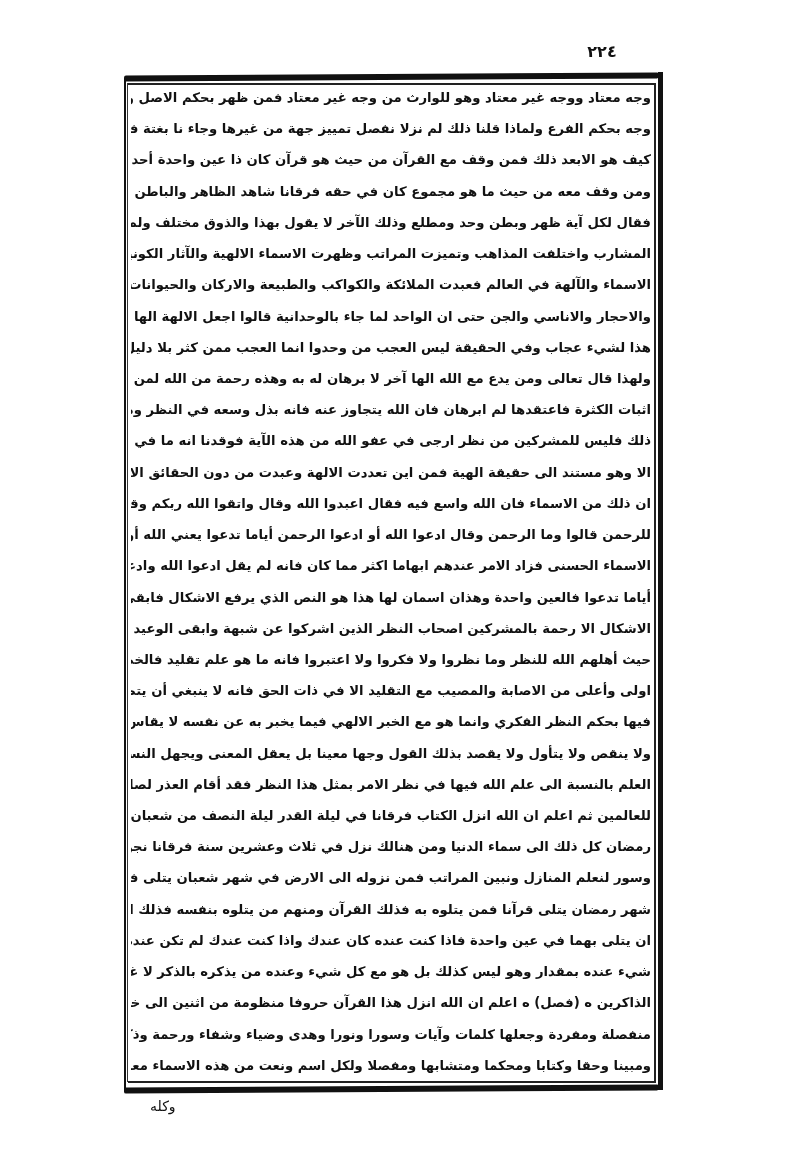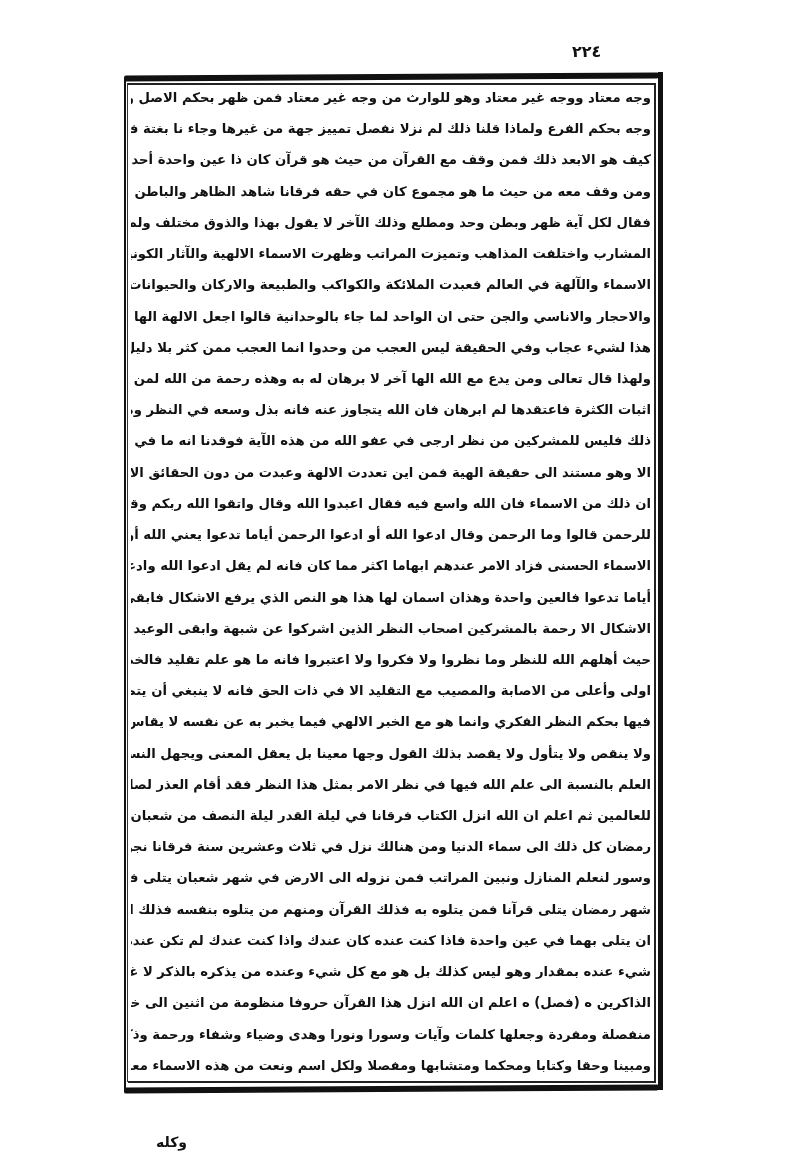--- a/index.html
+++ b/index.html
@@ -15,21 +15,21 @@
     font-family: "DejaVu Sans", sans-serif;
     color: #111111;
   }
   .page-number {
     position: absolute;
     top: 42px;
     left: 572px;
     width: 60px;
     font-size: 16px;
     font-weight: bold;
-    text-align: left;
+    text-align: center;
     direction: rtl;
     letter-spacing: 1px;
   }
   .frame-top {
     position: absolute;
     left: 124px;
     top: 74px;
     width: 535px;
     height: 6px;
     background: #111;
@@ -112,26 +112,25 @@
     height: 24px;
     white-space: nowrap;
     overflow: hidden;
     text-align: justify;
     text-align-last: justify;
     font-weight: bold;
     letter-spacing: -0.2px;
   }
   .catchword {
     position: absolute;
-    left: 156px;
+    left: 150px;
     top: 1098px;
     font-size: 14px;
-    font-weight: bold;
+    font-weight: normal;
     direction: rtl;
-    margin-top: 36px;
   }
 </style>
 </head>
 <body>
 
 <div class="page-number">٢٢٤</div>
 
 <div class="frame-top"></div>
 <div class="frame-top-thin"></div>
 <div class="frame-left"></div>

